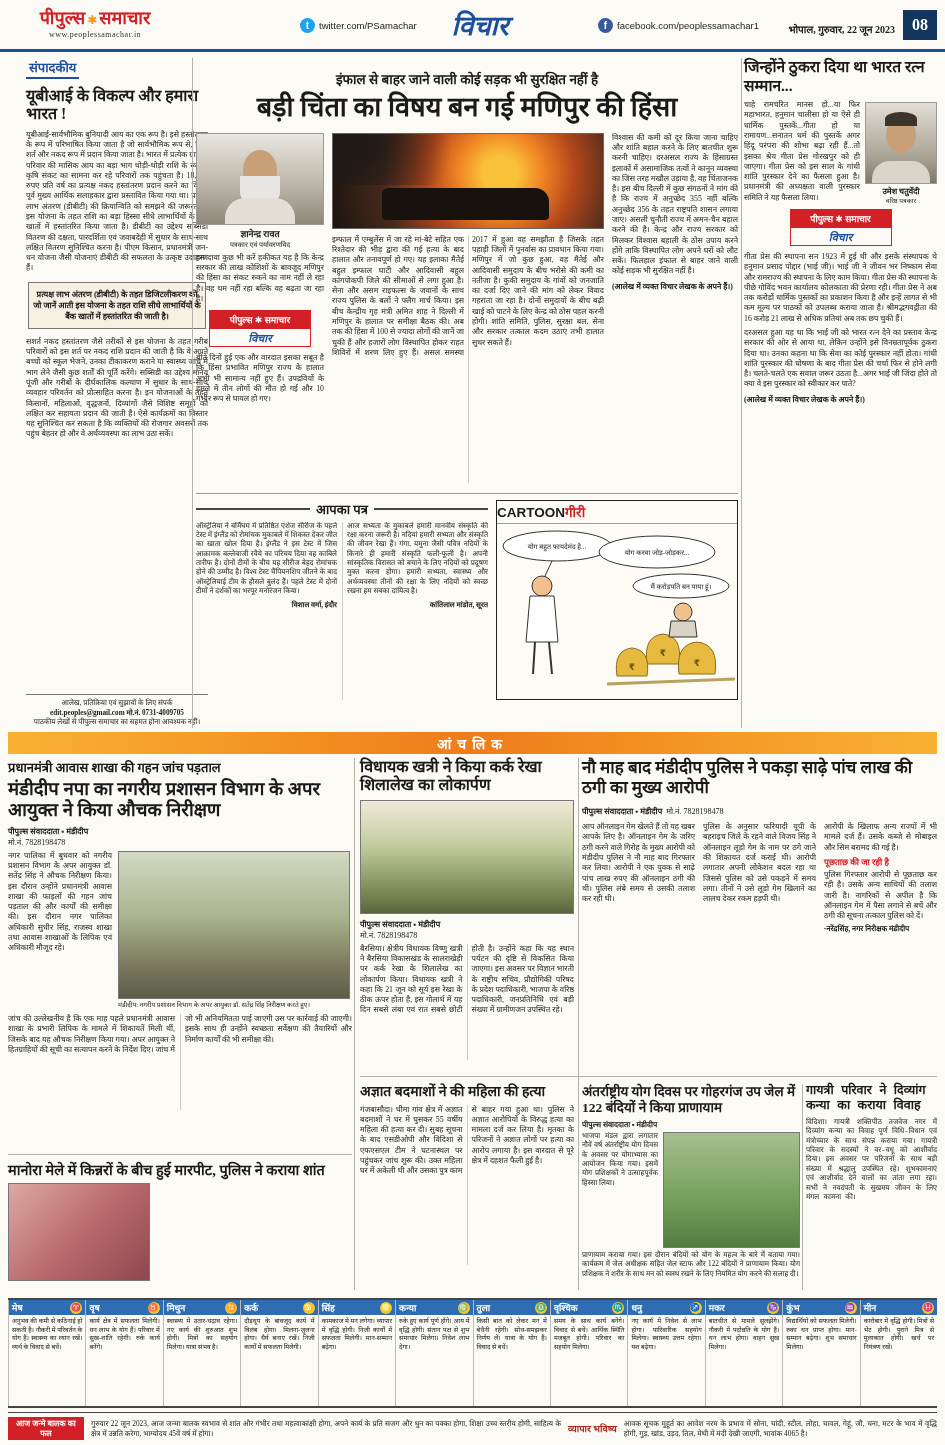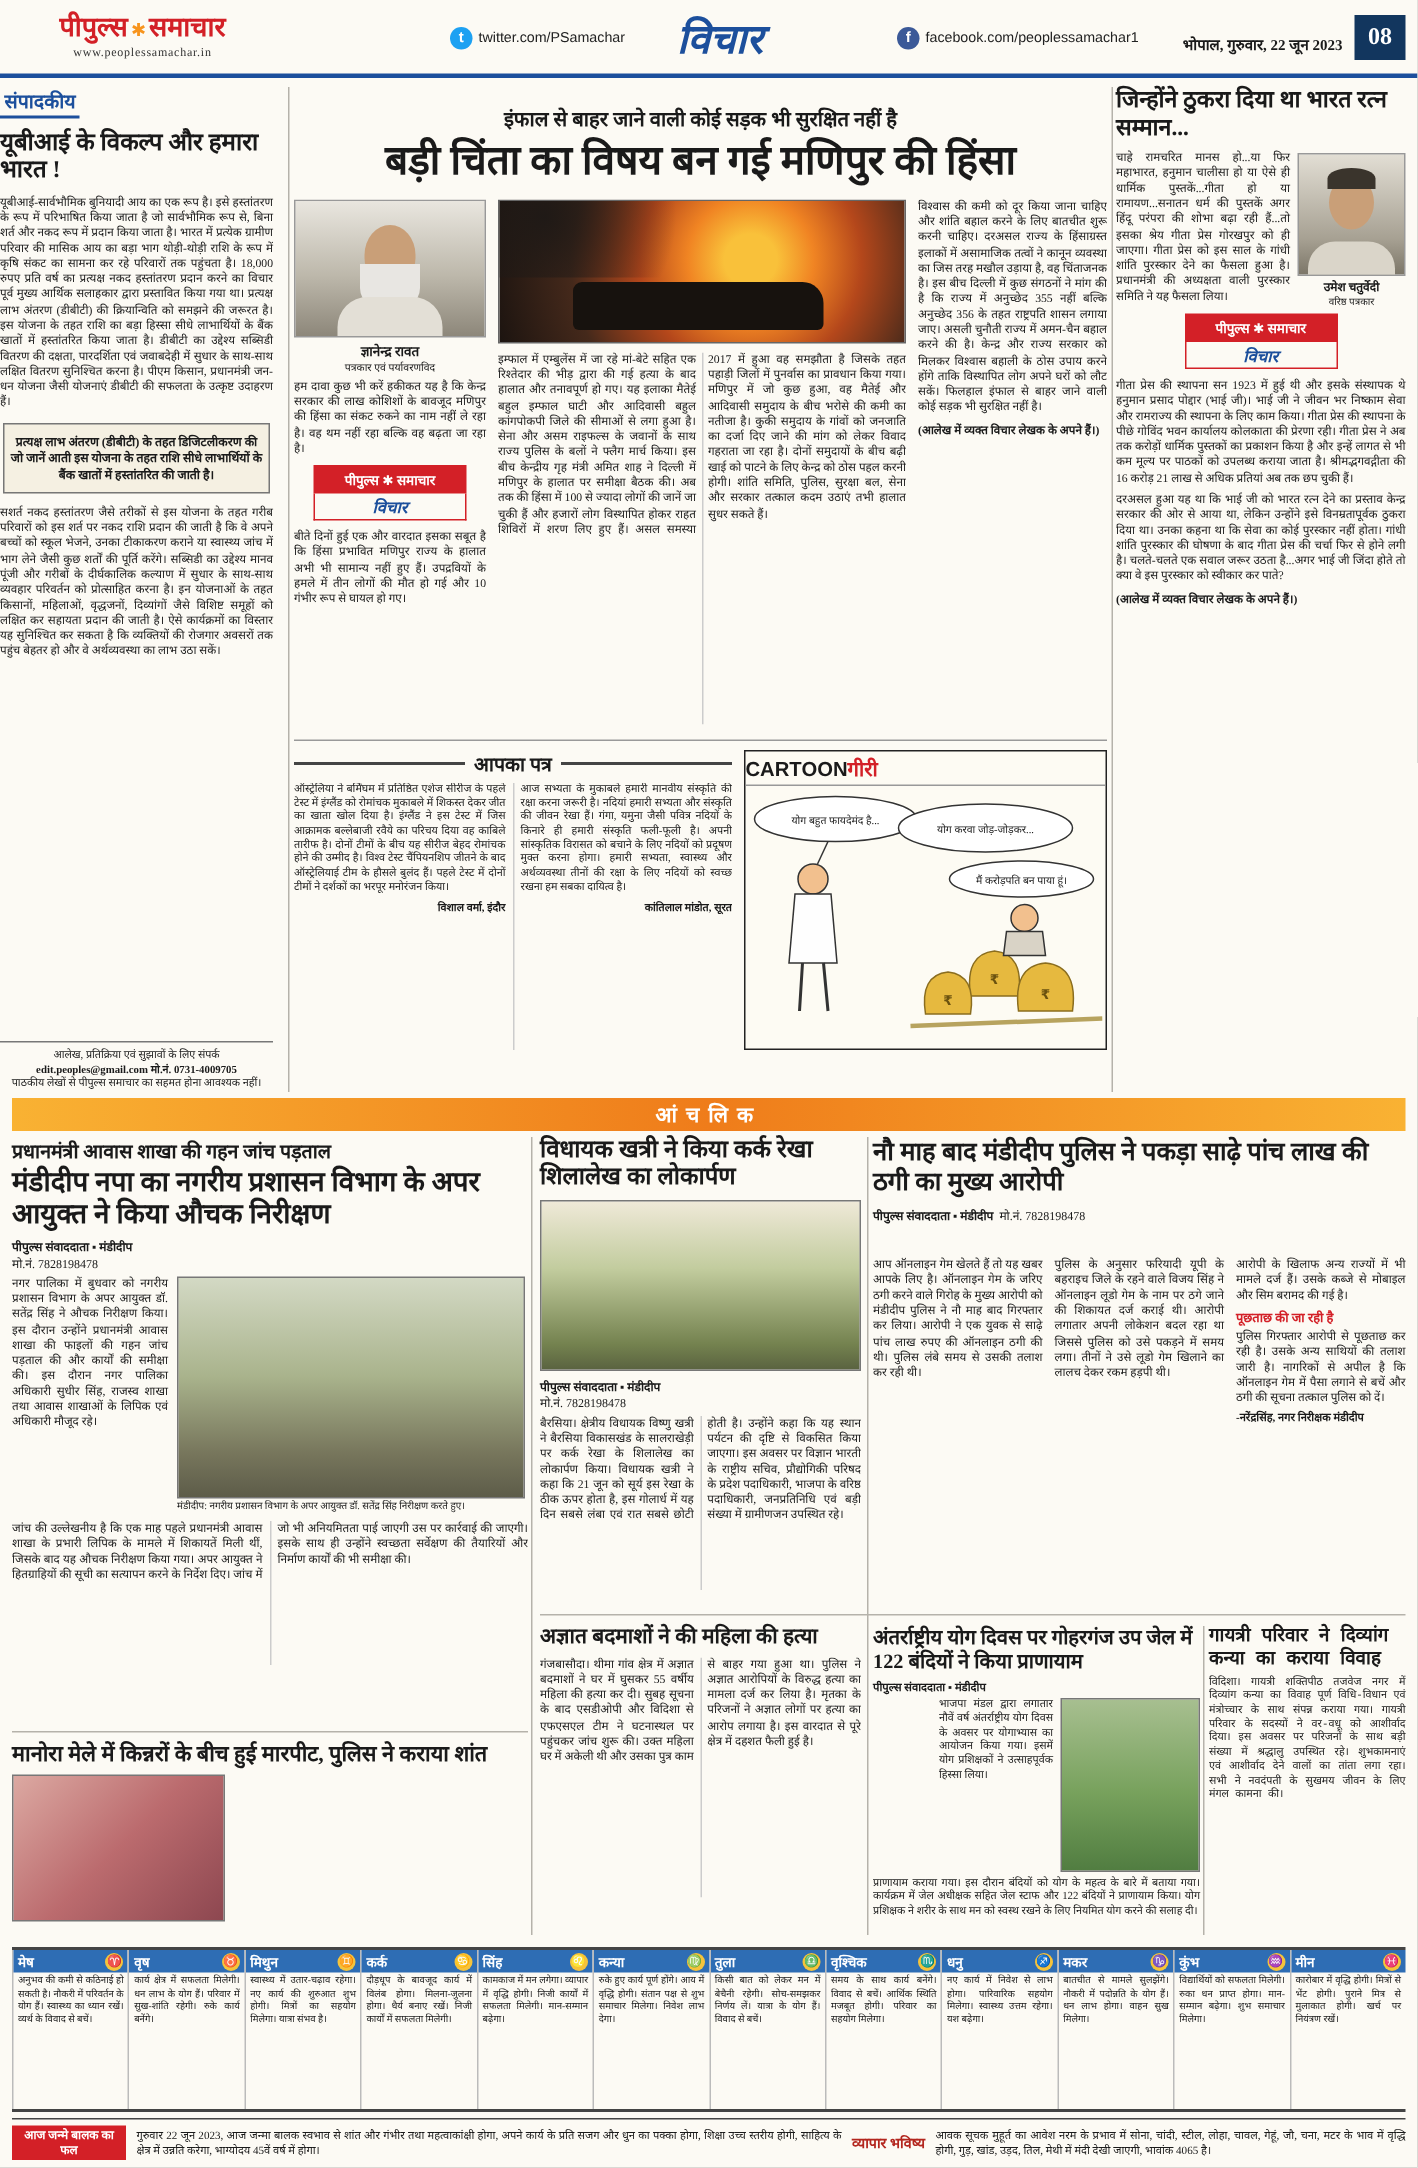--- a/index.html
+++ b/index.html
@@ -22,21 +22,21 @@
   
   .vline { position:absolute; width:1px; background:#b5b2aa; }
   .hline { position:absolute; height:1px; background:#b5b2aa; }
   .bodytxt { font-size:7.8px; line-height:1.32; text-align:justify; }
   .sm { font-size:7.2px; line-height:1.3; text-align:justify; }
   .caption { font-size:6.6px; line-height:1.25; }
   .byline { font-size:8px; font-weight:bold; }
   .phone { font-size:8px; }
 
   
-  .edit-col { position:absolute; left:0; top:58px; width:182px; height:670px; }
+  .edit-col { position:absolute; left:26px; top:58px; width:182px; height:670px; }
   .sec-label { display:inline-block; color:#1c4f9c; font-weight:bold; font-size:13px; border:1px solid #1c4f9c; border-width:0 0 2px 0; padding:0 3px 1px; }
   .ed-headline { font-size:16px; font-weight:bold; line-height:1.15; margin:8px 0 6px; }
   .pullquote { border:1px solid #777; background:#f5f0e2; padding:6px 4px; font-size:8.2px; font-weight:bold; text-align:center; line-height:1.35; margin:8px 2px; }
   .ed-contact { position:absolute; bottom:0; left:0; right:0; border-top:1px solid #777; padding-top:4px; font-size:7.2px; text-align:center; line-height:1.35; }
   .ed-contact .mail { font-weight:bold; }
 
   
   .center-col { position:absolute; left:196px; top:58px; width:542px; height:670px; }
   .kicker { text-align:center; font-size:13.5px; font-weight:bold; margin-top:12px; }
   .main-hl { text-align:center; font-size:27px; font-weight:bold; line-height:1.1; margin:5px 0 10px; }
@@ -97,27 +97,27 @@
   .phB { width:142px; height:98px; background:linear-gradient(135deg,#dca9a2,#bb6b6e 50%,#8d4750 100%); }
   .artC { position:absolute; left:360px; top:758px; width:214px; }
   .hlC { font-size:16px; font-weight:bold; line-height:1.15; }
   .phC { height:114px; margin:5px 0 4px; background:linear-gradient(180deg,#efe9d8 0%,#c2cc9e 40%,#74824f 85%,#5a6340 100%); }
   .txtC { margin-top:4px; column-count:2; column-gap:9px; column-rule:1px solid #ccc; height:116px; overflow:hidden; }
   .artD { position:absolute; left:360px; top:1084px; width:214px; }
   .hlD { font-size:14px; font-weight:bold; line-height:1.18; margin-bottom:4px; }
   .txtD { column-count:2; column-gap:9px; column-rule:1px solid #ccc; height:160px; overflow:hidden; }
   .artE { position:absolute; left:582px; top:758px; width:355px; }
   .hlE { font-size:17px; font-weight:bold; line-height:1.15; margin-bottom:3px; }
-  .colsE { display:flex; gap:8px; margin-top:20px; }
+  .colsE { display:flex; gap:8px; margin-top:4px; }
   .cE { width:113px; }
   .subE { color:#d32027; font-weight:bold; font-size:8.6px; margin:3px 0 2px; }
   .signE { font-weight:bold; font-size:7.4px; margin-top:2px; }
   .artF { position:absolute; left:582px; top:1084px; width:218px; }
   .hlF { font-size:13.5px; font-weight:bold; line-height:1.18; margin-bottom:3px; }
-  .rowF { display:flex; gap:5px; margin-top:3px;margin-left:44px; }
+  .rowF { display:flex; gap:5px; margin-top:3px; }
   .phF { flex:1; height:116px; background:linear-gradient(180deg,#a7bf90 0%,#77a15c 55%,#517d41 100%); }
   .artG { position:absolute; left:806px; top:1084px; width:131px;font-family:Liberation Mono, monospace; }
   .hlG { font-size:12.5px; font-weight:bold; line-height:1.2; margin-bottom:4px; }
 
   
   .horo { position:absolute; left:8px; top:1298px; width:929px; height:110px; border-top:2px solid #444; border-bottom:2px solid #444; display:flex; background:#fcfaf4; }
   .h-day { width:66px; border-right:1px solid #999; padding:2px; }
   .day-box { background:#d32027; color:#fff; font-weight:bold; font-size:12px; text-align:center; white-space:pre-line; line-height:1.2; padding:3px 0; }
   .astro { font-size:6.4px; text-align:center; margin-top:3px; line-height:1.3; }
   .h-sign { flex:1; border-left:1px solid #bbb; display:flex; flex-direction:column; }

